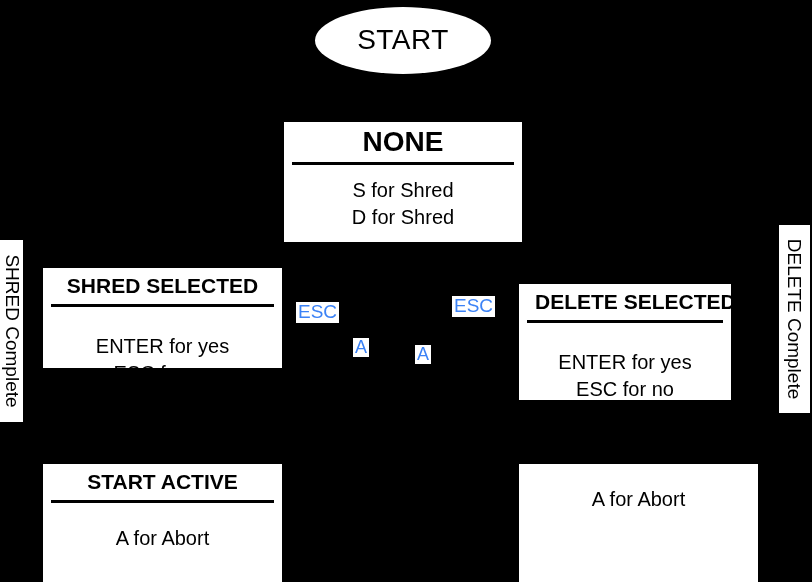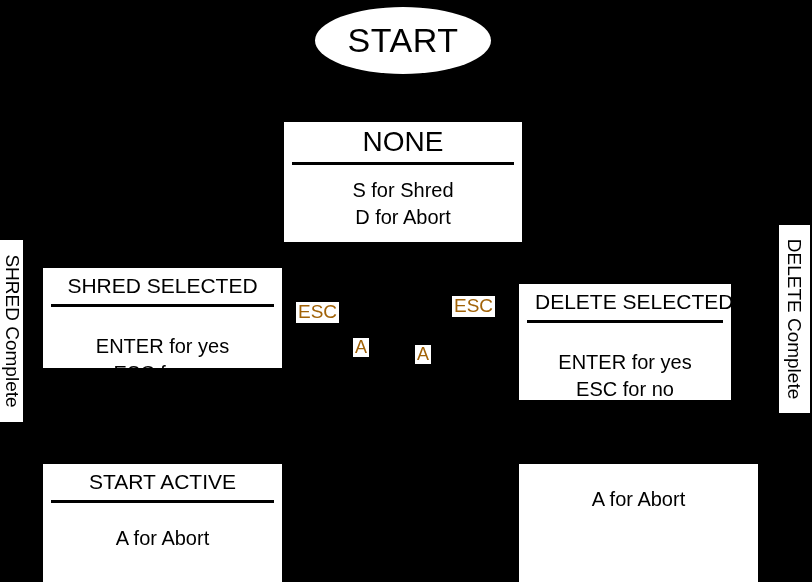--- a/index.html
+++ b/index.html
@@ -26,35 +26,35 @@
     top: 7px;
     width: 176px;
     height: 67px;
     background: #ffffff;
     border-radius: 50%;
     display: flex;
     align-items: center;
     justify-content: center;
   }
   .start-node .start-label {
-    font-size: 34px;
+    font-size: 28px;
     color: #000000;
     letter-spacing: 0.5px;
     line-height: 1;
     padding-bottom: 2px;
   }
 
   
   .state-box {
     position: absolute;
     background: #ffffff;
     box-sizing: border-box;
   }
   .state-title {
-    font-weight: normal;
+    font-weight: bold;
     font-size: 21px;
     color: #000000;
     text-align: center;
     border-bottom: 3px solid #000000;
     padding: 6px 8px 6px 8px;
     margin: 0 8px;
     line-height: 1.15;
     white-space: nowrap;
   }
   .state-body {
@@ -86,21 +86,21 @@
     top: 0;
     width: 812px;
     height: 582px;
     pointer-events: none;
   }
 
   
   .edge-label {
     position: absolute;
     background: #ffffff;
-    color: #a16207;
+    color: #3b82f6;
     font-size: 19px;
     line-height: 1.08;
     padding: 0 2px;
     white-space: nowrap;
   }
   #lbl-esc-left   { left: 296px; top: 302px; }
   #lbl-esc-right  { left: 452px; top: 296px; }
   #lbl-a-left     { left: 353px; top: 338px; font-size: 18px; }
   #lbl-a-right    { left: 415px; top: 345px; font-size: 18px; }
 
@@ -146,21 +146,21 @@
   </svg>
 
   <div class="start-node">
     <span class="start-label">START</span>
   </div>
 
   <div class="state-box" id="box-none">
     <div class="state-title">NONE</div>
     <div class="state-body">
       <span class="line">S for Shred</span>
-      <span class="line">D for Abort</span>
+      <span class="line">D for Shred</span>
     </div>
   </div>
 
   <div class="state-box" id="box-shred-selected">
     <div class="state-title">SHRED SELECTED</div>
     <div class="state-body">
       <span class="line">ENTER for yes</span>
       <span class="line">ESC for no</span>
     </div>
   </div>

